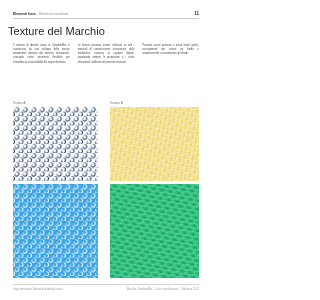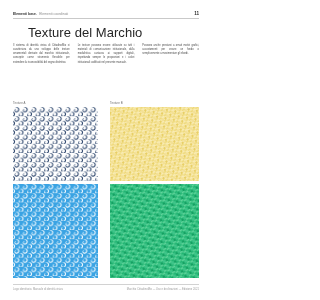--- a/index.html
+++ b/index.html
@@ -30,22 +30,22 @@
   .page-number{
     font-size:4.6px;font-weight:bold;color:#2b2b2b;
   }
   .header-rule{
     position:absolute;left:13px;right:13px;top:17.5px;
     height:.5px;background:#c9c9c9;
   }
 
   
   .title{
-    position:absolute;left:28px;top:25px;
-    font-size:13px;color:#262626;letter-spacing:.05px;
+    position:absolute;left:8px;top:25px;
+    font-size:11px;color:#262626;letter-spacing:.05px;
   }
 
   
   .columns{
     position:absolute;left:13px;right:13px;top:44px;
     display:flex;gap:8px;
   }
   .col{
     flex:1;
     font-size:2.55px;

